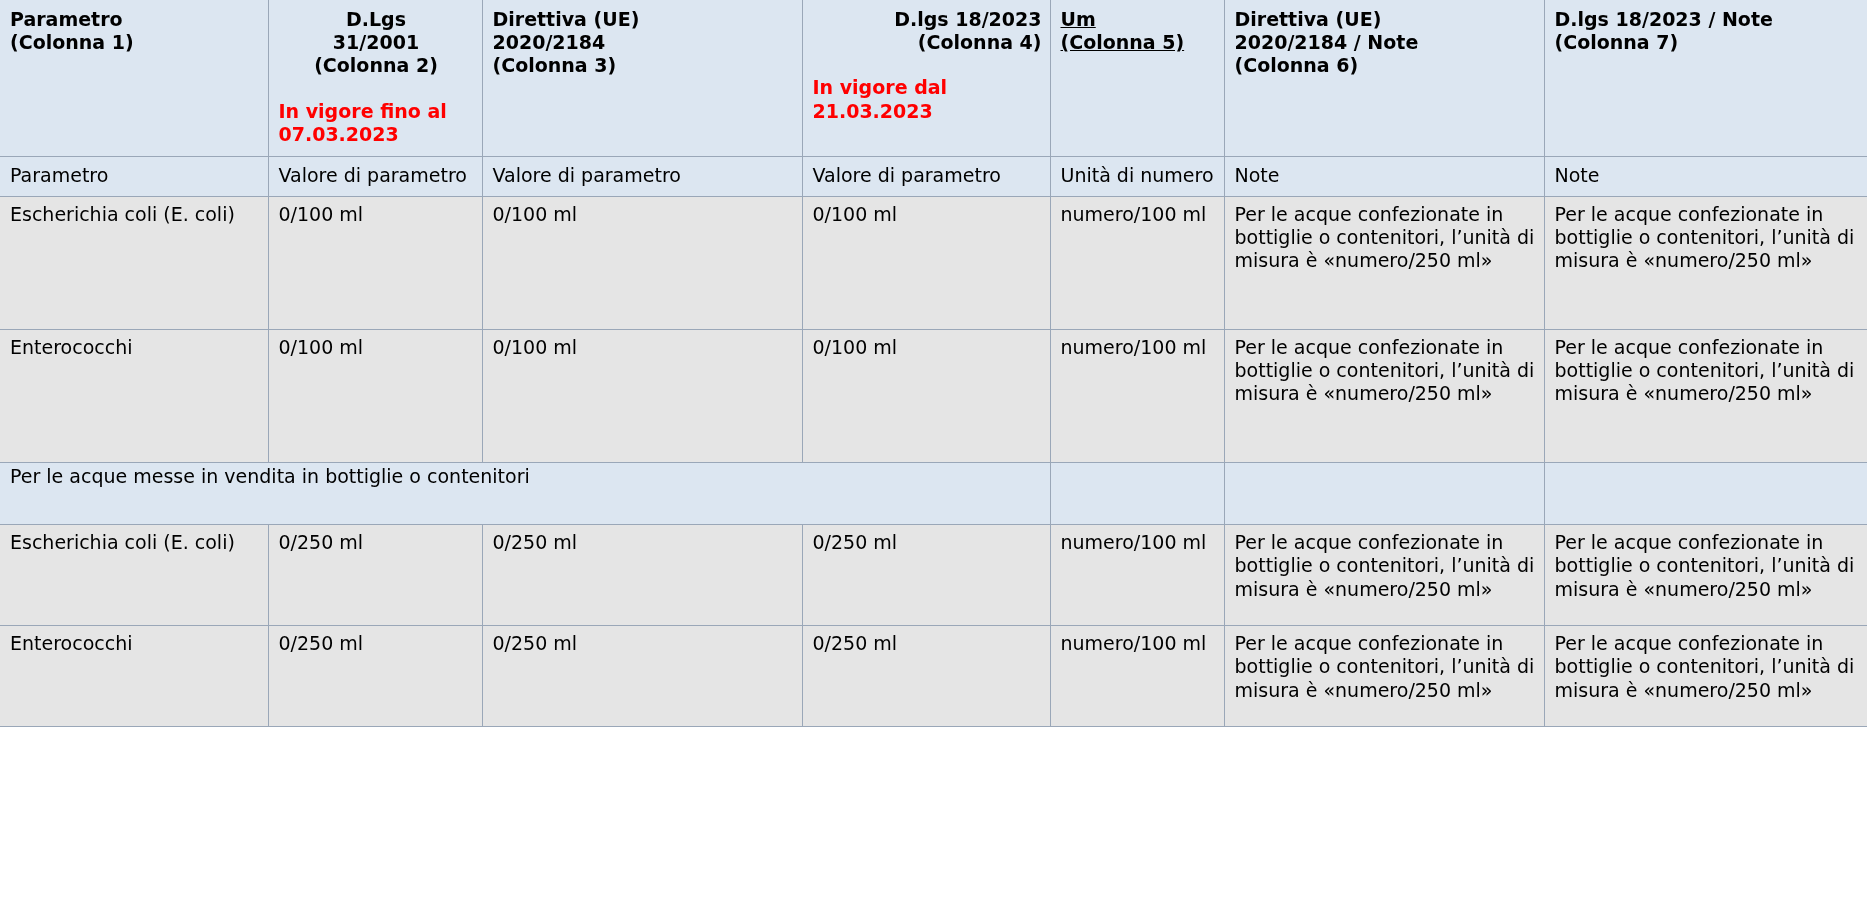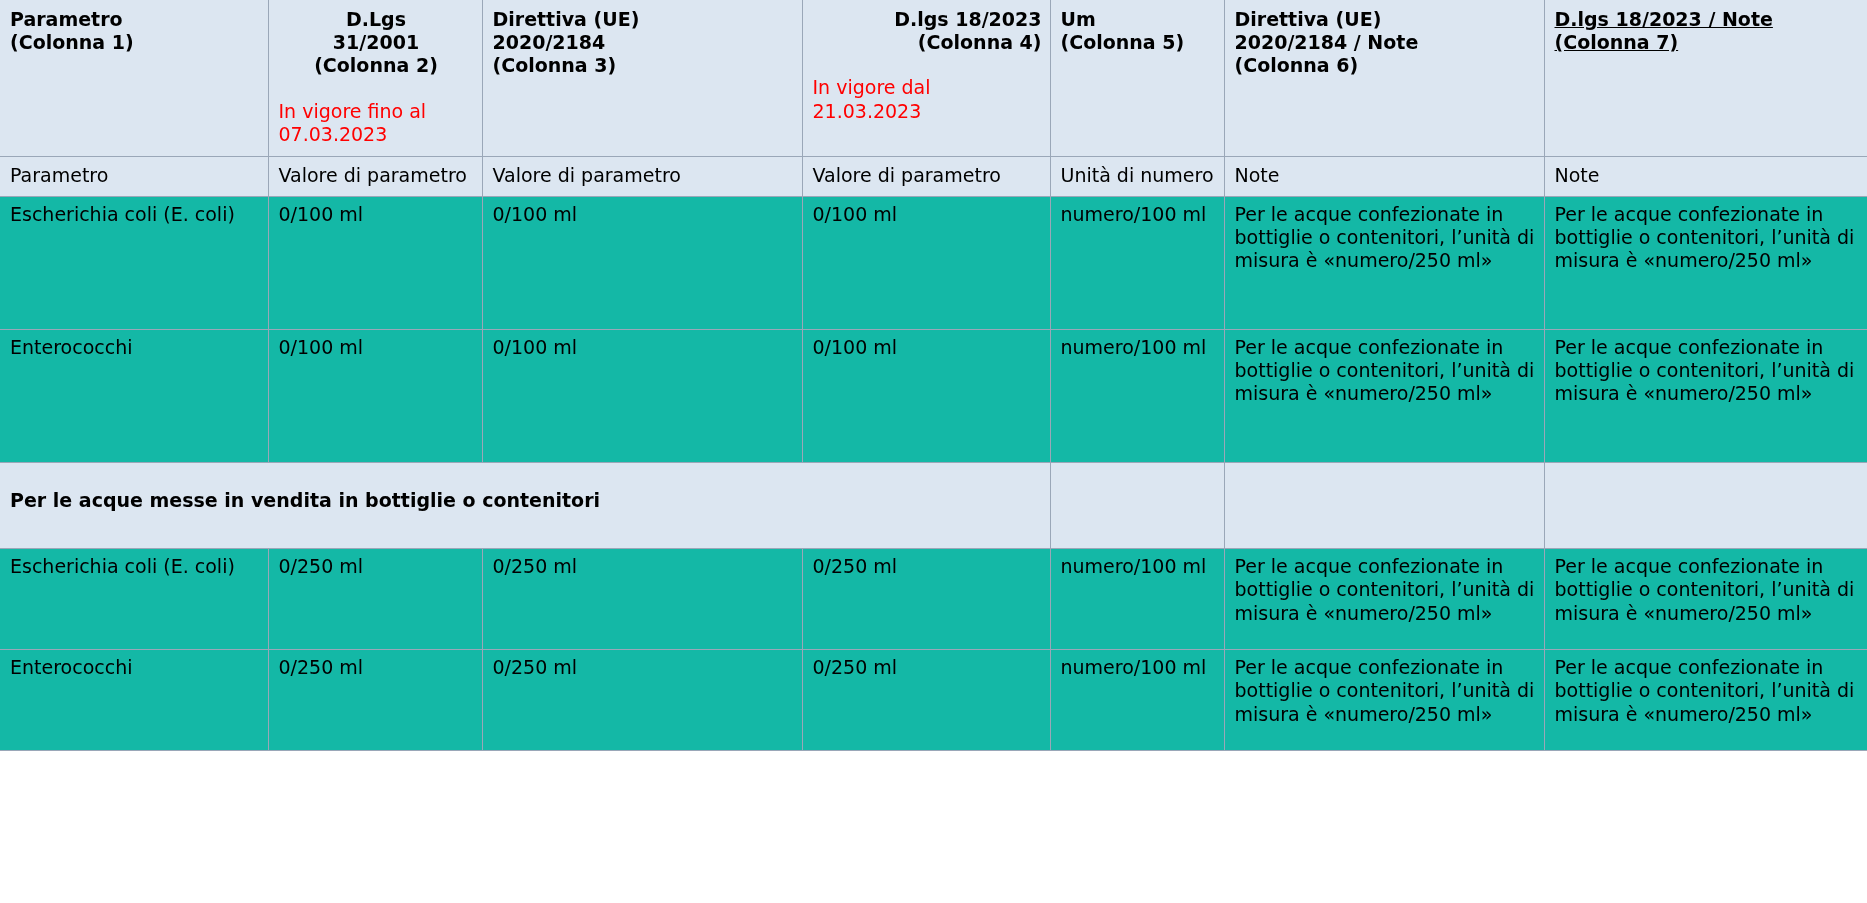--- a/index.html
+++ b/index.html
@@ -37,46 +37,46 @@
   col.c7 { width: 323px; }
 
   thead tr.head-main td {
     background: #dce6f1;
     font-weight: bold;
     border-top: none;
     padding-top: 8px;
     padding-bottom: 10px;
   }
   thead tr.head-main td:first-child { border-left: none; }
-  thead tr.head-main td:last-child { border-right: none; text-decoration: underline; }
+  thead tr.head-main td:last-child { border-right: none; }
 
   thead tr.head-sub td {
     background: #dce6f1;
     padding-top: 7px;
     padding-bottom: 9px;
   }
   thead tr.head-sub td:first-child { border-left: none; }
   thead tr.head-sub td:last-child { border-right: none; }
 
   .red-note {
     color: #ff0000;
-    font-weight: normal;
+    font-weight: bold;
     display: block;
     margin-top: 22px;
   }
   .head-title { display: block; }
 
-  tbody td { background: #14b8a6; }
+  tbody td { background: #e5e5e5; }
   tbody td:first-child { border-left: none; }
   tbody td:last-child { border-right: none; }
 
   tr.section-row td {
     background: #dce6f1;
-    font-weight: bold;
-    padding-top: 26px;
+    font-weight: normal;
+    padding-top: 2px;
     padding-bottom: 36px;
   }
   tr.section-row td:first-child { border-left: none; }
   tr.section-row td:last-child { border-right: none; }
 
   .tall-1 td { height: 118px; }
   .tall-2 td { height: 118px; }
   .tall-3 td { height: 86px; }
   .tall-4 td { height: 86px; }
 </style>
@@ -109,21 +109,21 @@
         <span class="head-title" style="white-space: pre-line;">Direttiva (UE)
 2020/2184
 (Colonna 3)</span>
       </td>
       <td>
         <span class="head-title" style="white-space: pre-line; text-align: right;">D.lgs 18/2023
 (Colonna 4)</span>
         <span class="red-note">In vigore dal 21.03.2023</span>
       </td>
       <td>
-        <span class="head-title" style="white-space: pre-line;">Um
+        <span class="head-title" style="white-space: pre-line; text-decoration: underline;">Um
 (Colonna 5)</span>
       </td>
       <td>
         <span class="head-title" style="white-space: pre-line;">Direttiva (UE)
 2020/2184 / Note
 (Colonna 6)</span>
       </td>
       <td>
         <span class="head-title" style="white-space: pre-line;">D.lgs 18/2023 / Note
 (Colonna 7)</span>

